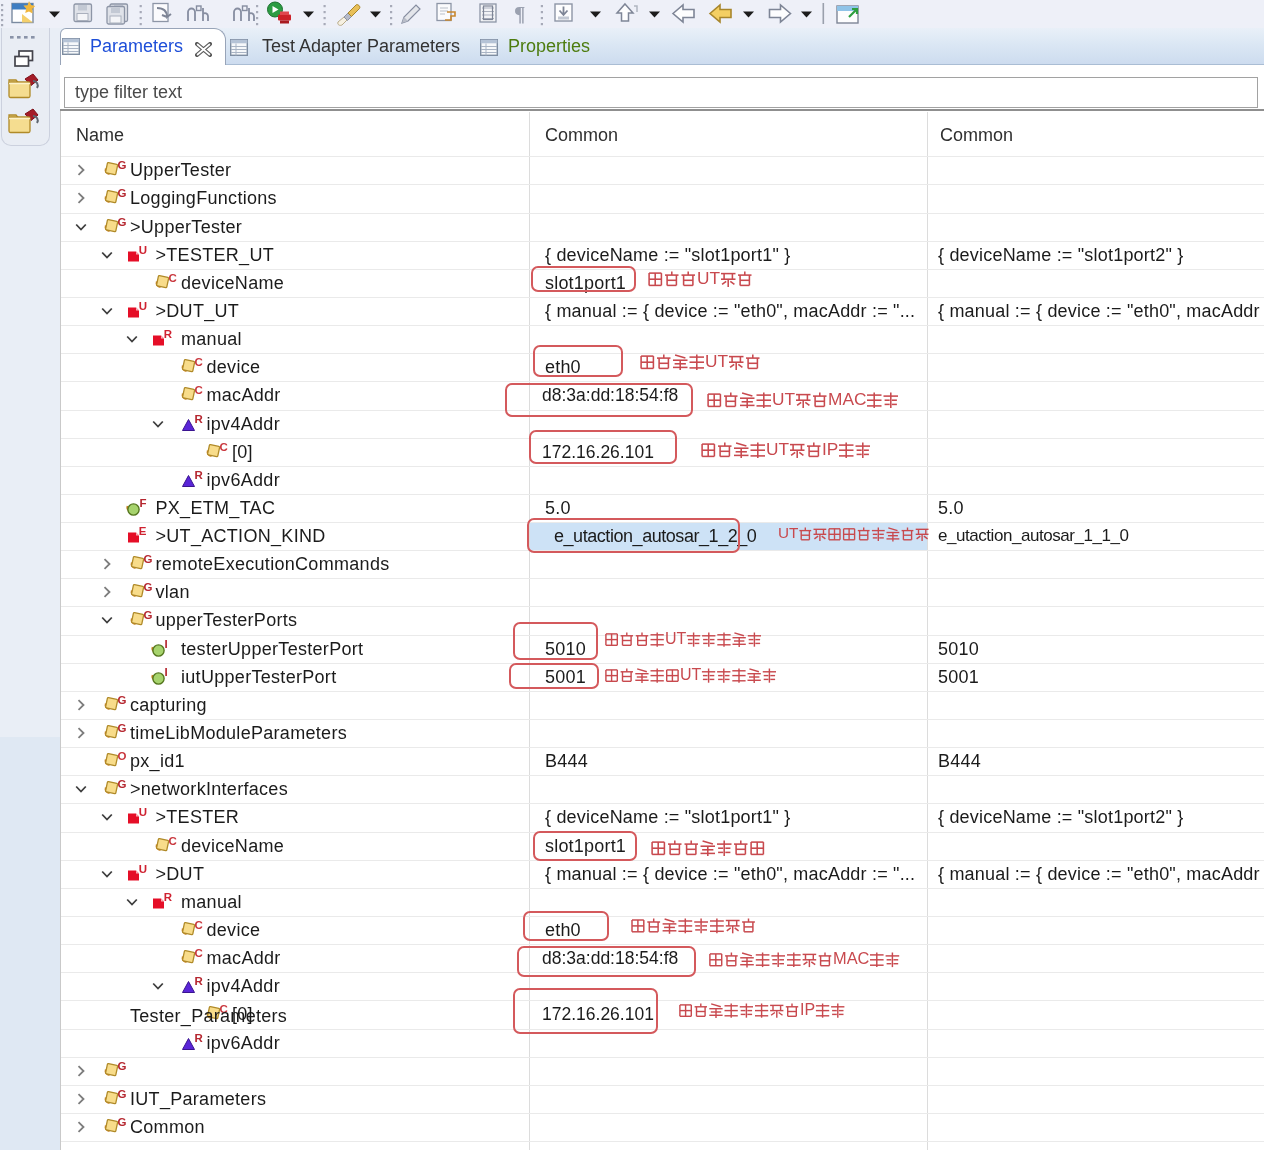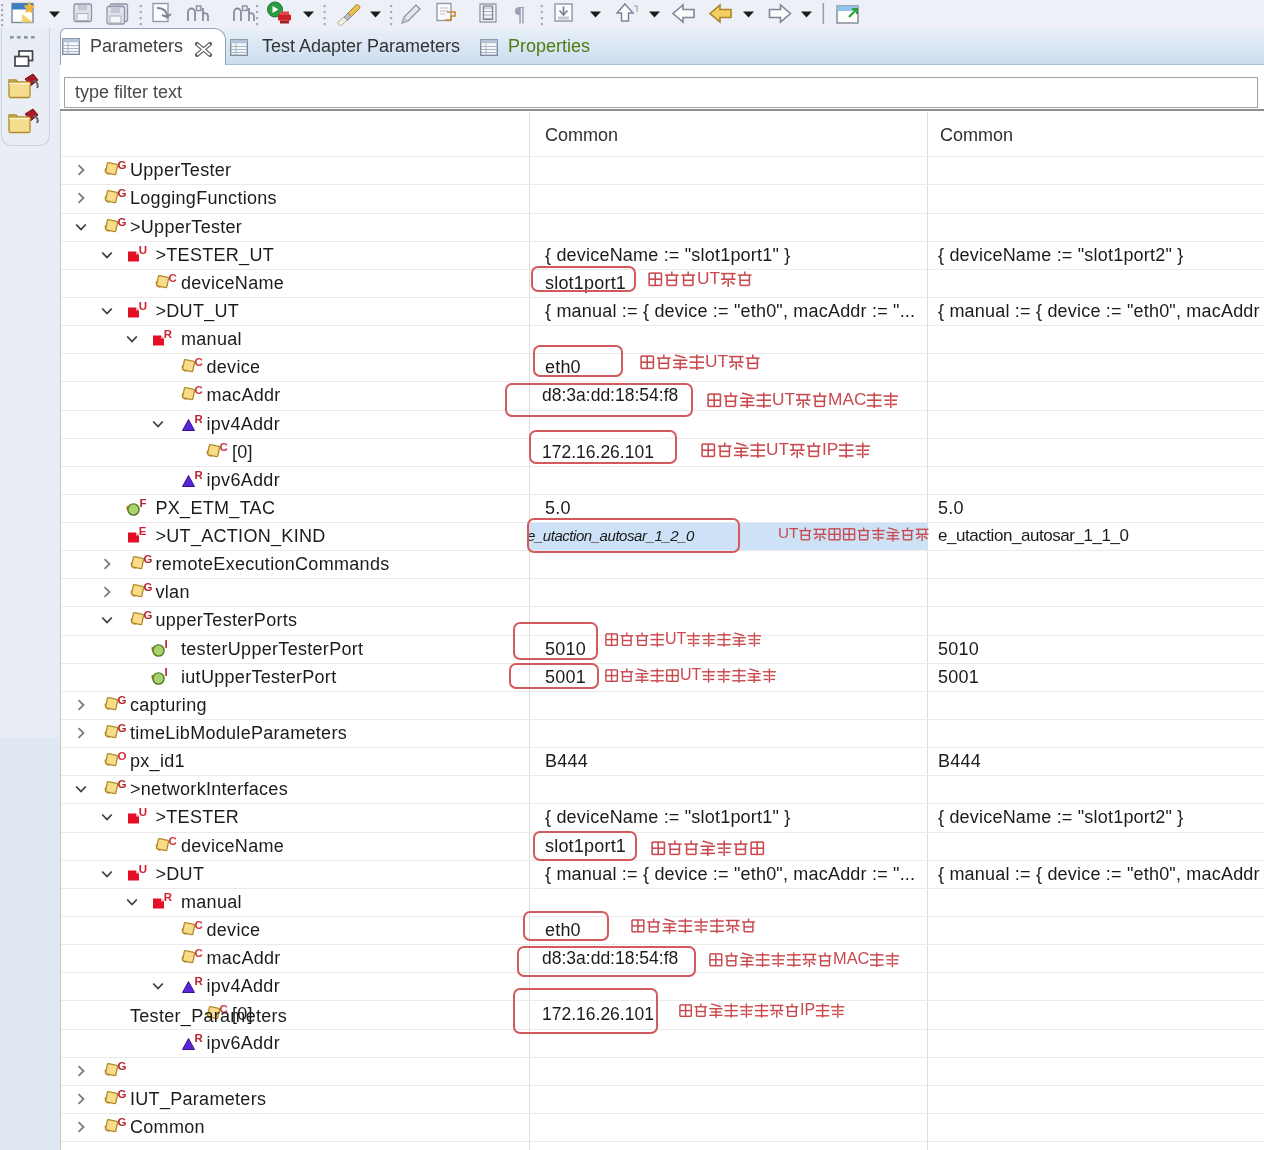--- a/index.html
+++ b/index.html
@@ -129,30 +129,31 @@
       <rect x="0.7" y="0.7" width="16.6" height="3.6" fill="#b5c3d6"></rect>
       <path d="M1,7.5 h16 M1,10.5 h16 M1,13.5 h16 M6,4.5 v12" stroke="#a9b4c4" stroke-width="1"></path>
     </svg>
 <div class="abs" style="left:508px;top:28px;height:37px;line-height:36px;font-size:18px;color:#4d7c0f">Properties</div>
 <div class="abs" style="left:60px;top:28px;width:166px;height:38px;background:#fff;border:1px solid #98a4b8;border-bottom:none;border-radius:6px 12px 0 0"></div>
 <svg class="abs" style="left:62px;top:38px" width="18" height="17" viewBox="0 0 18 17">
       <rect x="0.7" y="0.7" width="16.6" height="15.6" fill="#f6f8fa" stroke="#7e8da1" stroke-width="1.4"></rect>
       <rect x="0.7" y="0.7" width="16.6" height="3.6" fill="#b5c3d6"></rect>
       <path d="M1,7.5 h16 M1,10.5 h16 M1,13.5 h16 M6,4.5 v12" stroke="#a9b4c4" stroke-width="1"></path>
     </svg>
-<div class="abs" style="left:90px;top:28px;height:38px;line-height:37px;font-size:18px;color:#404040">Parameters</div>
+<div class="abs" style="left:90px;top:28px;height:38px;line-height:37px;font-size:18px;color:#1d4ed8">Parameters</div>
 <svg class="abs" style="left:195px;top:42px" width="17" height="15" viewBox="0 0 17 15">
       <path d="M2,2 L15,13 M15,2 L2,13" stroke="#5a5a5a" stroke-width="4.2" stroke-linecap="round"></path>
       <path d="M2.6,2.5 L14.4,12.5 M14.4,2.5 L2.6,12.5" stroke="#fff" stroke-width="1.7" stroke-linecap="round"></path>
     </svg>
 <div class="abs" style="left:60px;top:65px;width:1204px;height:45px;background:#fff"></div>
 <div class="abs" style="left:64px;top:77px;width:1194px;height:31px;border:1px solid #a2a2a2;background:#fff"></div>
 <div class="abs" style="left:75px;top:77px;height:31px;line-height:30px;font-size:18px;color:#4a4a4a">type filter text</div>
 <div class="abs" style="left:60px;top:109px;width:1204px;height:2px;background:#8f8f8f"></div>
 <div class="abs" style="left:60px;top:111px;width:1px;height:1039px;background:#c9c9c9"></div>
+<div class="abs" style="left:76px;top:112px;width:200px;height:44px;line-height:46px;font-size:18px;color:#2f2f2f">Name</div>
 <div class="abs" style="left:545px;top:112px;width:200px;height:44px;line-height:46px;font-size:18px;color:#2f2f2f">Common</div>
 <div class="abs" style="left:940px;top:112px;width:200px;height:44px;line-height:46px;font-size:18px;color:#2f2f2f">Common</div>
 <div class="abs" style="left:529px;top:112px;width:1px;height:1038px;background:#dcdcdc"></div>
 <div class="abs" style="left:927px;top:112px;width:1px;height:1038px;background:#dcdcdc"></div>
 <div class="abs" style="left:530px;top:522.0px;width:397px;height:28.1px;background:#cde2f6"></div>
 <div class="abs" style="left:61px;top:156.2px;width:1203px;height:1px;background:#eaeaea"></div>
     <div class="abs" style="left:61px;top:184.3px;width:1203px;height:1px;background:#eaeaea"></div>
     <div class="abs" style="left:61px;top:212.5px;width:1203px;height:1px;background:#eaeaea"></div>
     <div class="abs" style="left:61px;top:240.6px;width:1203px;height:1px;background:#eaeaea"></div>
     <div class="abs" style="left:61px;top:268.8px;width:1203px;height:1px;background:#eaeaea"></div>
@@ -335,21 +336,21 @@
     <div class="vt" style="left:545px;top:493.9px;">5.0</div>
     <div class="vt" style="left:938px;top:493.9px;">5.0</div>
     <div class="ic" style="left:124.5px;top:525.0px">
       <svg width="27" height="22" viewBox="0 0 27 22" style="display:block">
         <path d="M3,7.5 h8 l3,3 v7 h-11 z" fill="#e50e27"></path>
         <path d="M11,7.5 l3,3 h-3 z" fill="#f9aab2"></path>
         <text x="13.8" y="9.5" font-size="11.5" font-weight="bold" fill="#cf2231" font-family="Liberation Sans">E</text>
       </svg>
     </div>
     <div class="nm" style="left:155.5px;top:522.0px">&gt;UT_ACTION_KIND</div>
-    <div class="vt" style="left:527px;top:522.0px;font-size:15px;letter-spacing:-0.45px;font-style:italic;">e_utaction_autosar_1_2_0</div>
+    <div class="vt" style="left:554px;top:522.0px;font-size:18px;letter-spacing:-0.45px;">e_utaction_autosar_1_2_0</div>
     <div class="vt" style="left:938px;top:522.0px;font-size:17px;letter-spacing:-0.45px;">e_utaction_autosar_1_1_0</div>
     <div class="ic" style="left:98.5px;top:556.2px">
       <svg width="16" height="16" viewBox="0 0 16 16" style="display:block">
         <polyline points="5.5,3.2 10.5,8 5.5,12.8" fill="none" stroke="#7d7d7d" stroke-width="1.8"></polyline>
       </svg>
     </div>
     <div class="ic" style="left:128.5px;top:553.2px">
       <svg width="27" height="22" viewBox="0 0 27 22" style="display:block">
         <path d="M2.8,9.5 A4.2,4.2 0 0 0 6.5,15" fill="none" stroke="#c97f1e" stroke-width="1.9"></path>
         <rect x="3.4" y="4.4" width="10.4" height="10.4" rx="1" transform="rotate(12 8.6 9.6)" fill="#f8dc8a" stroke="#b08a28" stroke-width="1.3"></rect>

